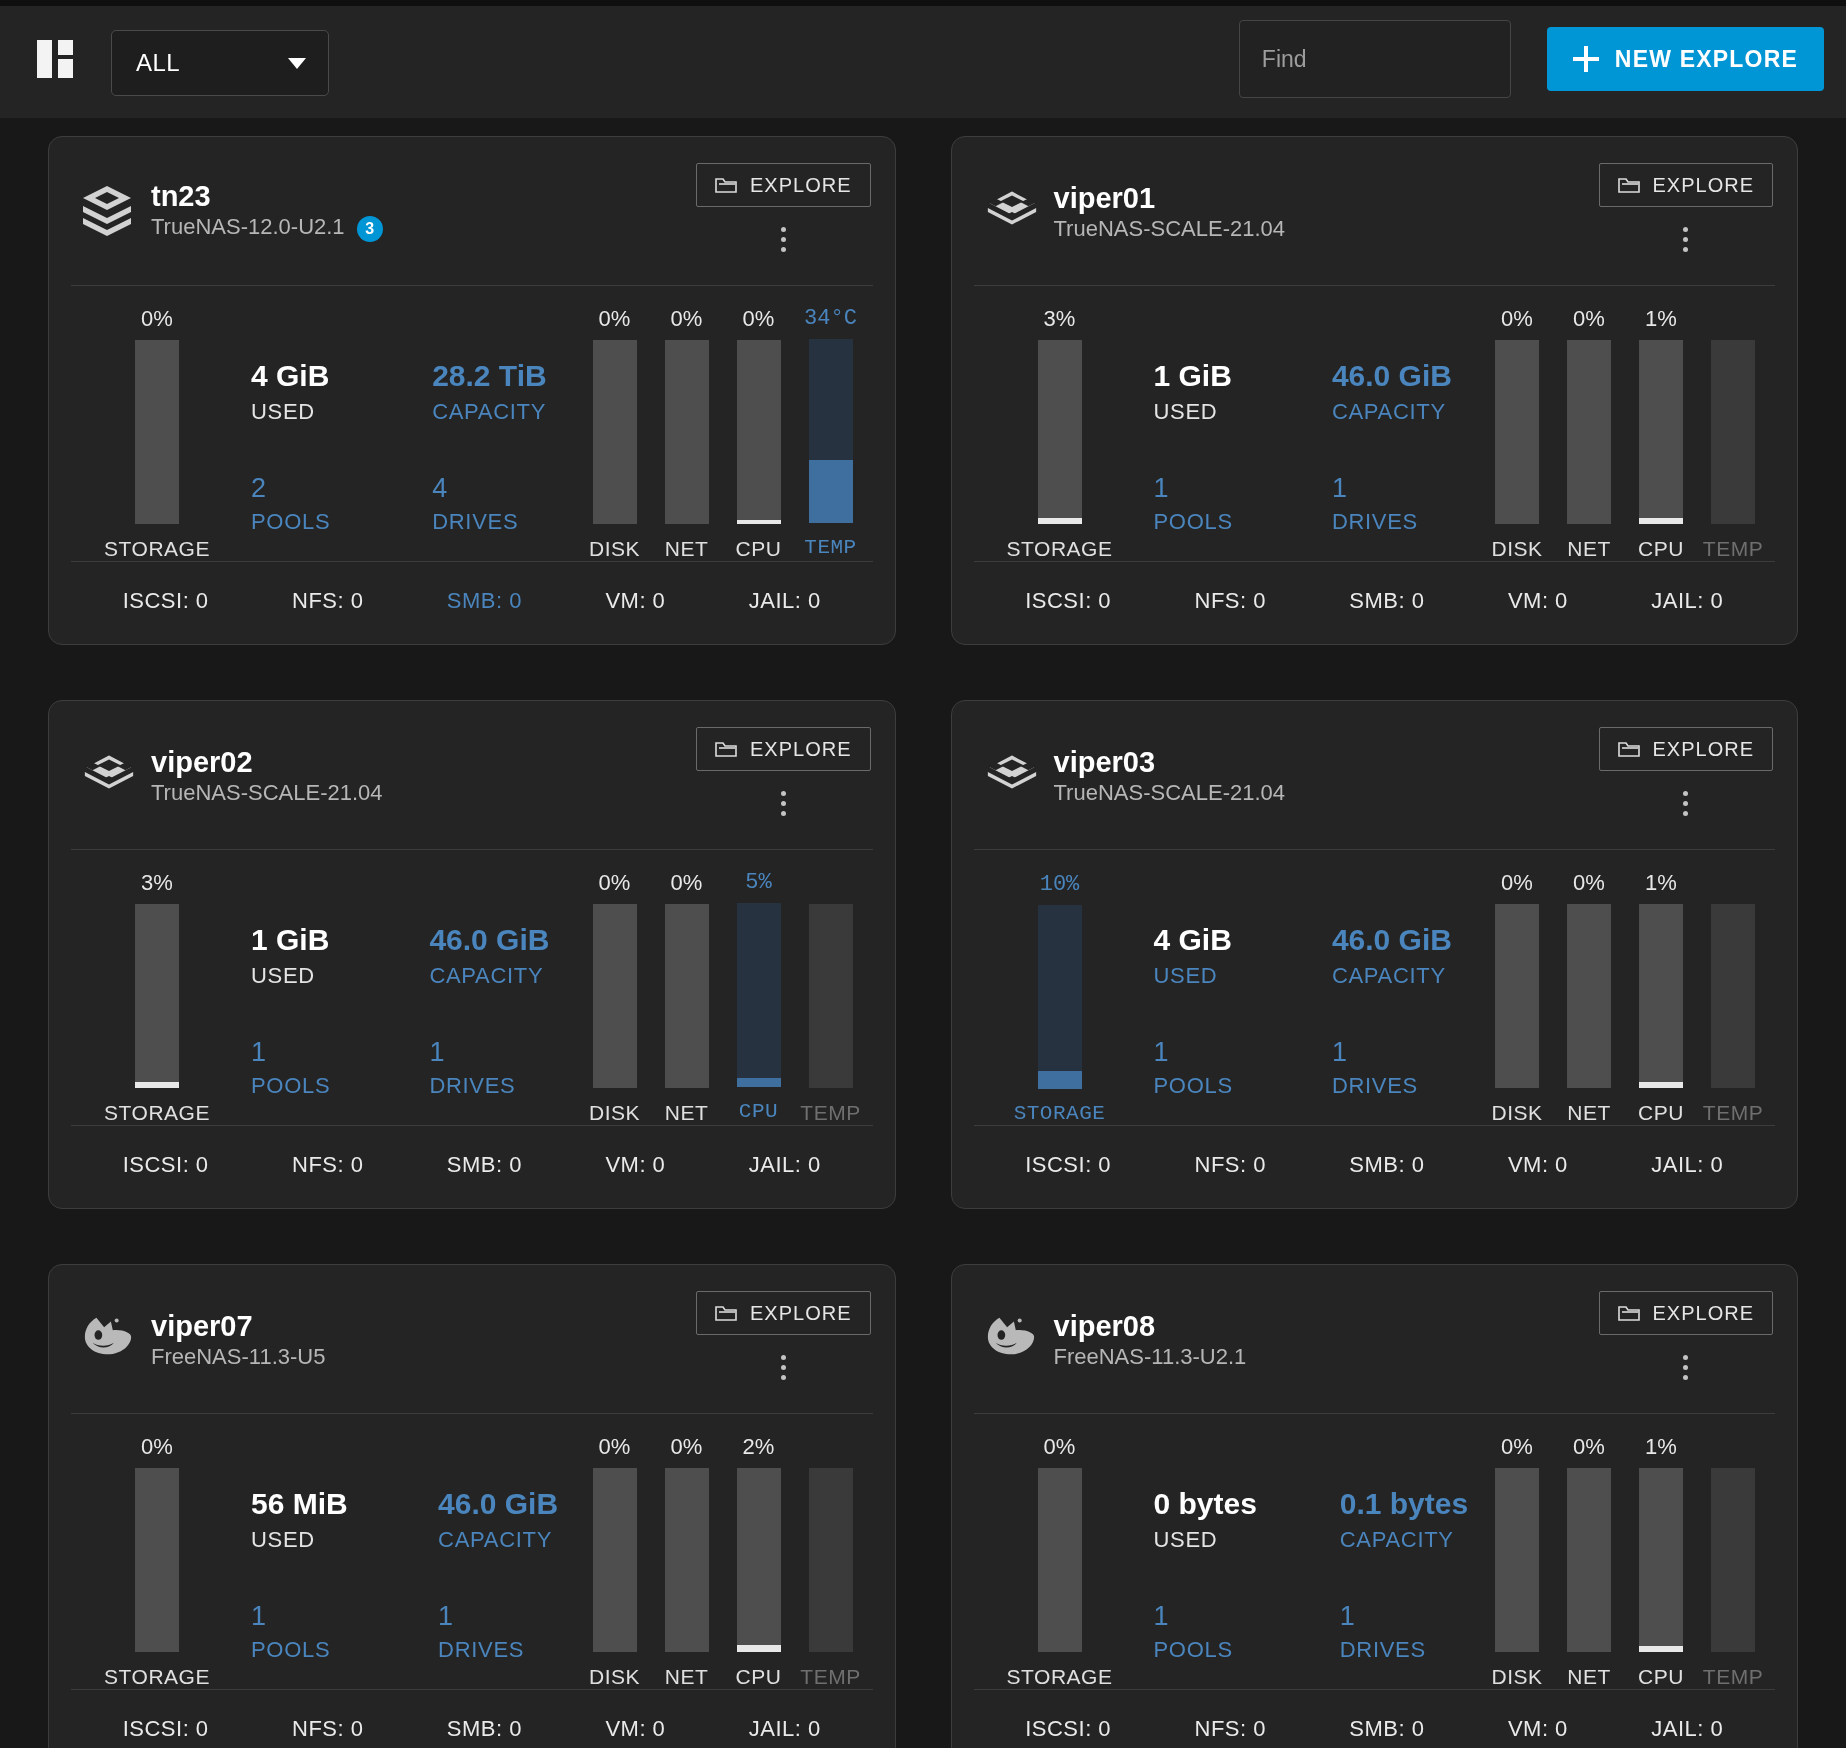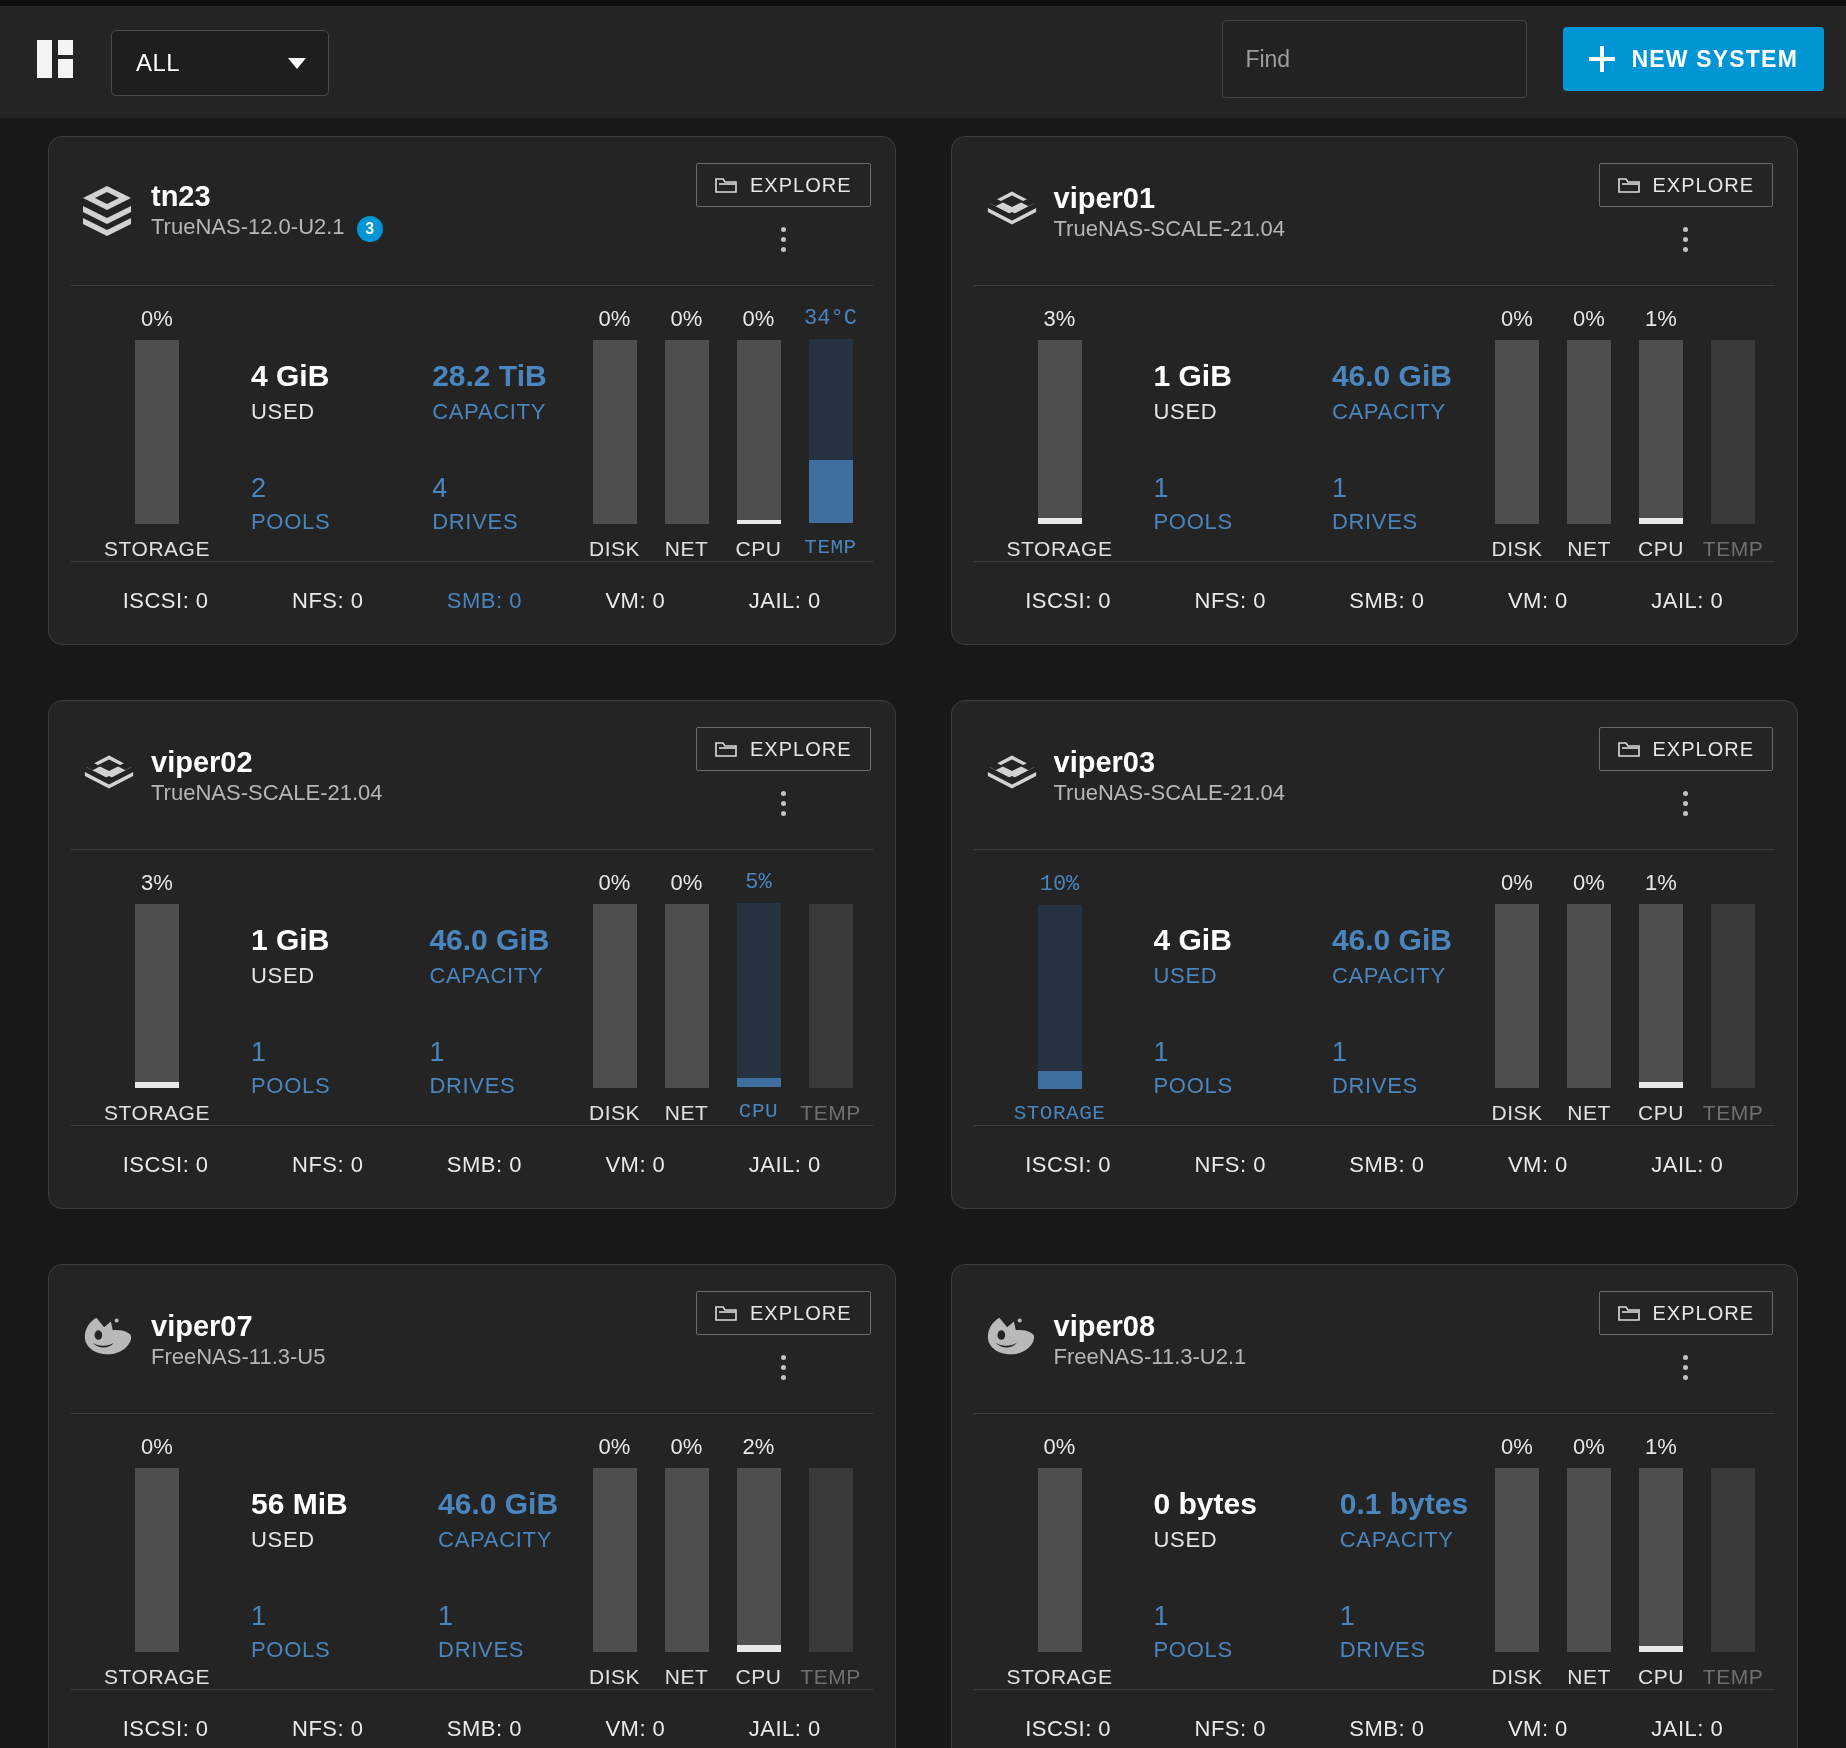--- a/index.html
+++ b/index.html
@@ -55,21 +55,21 @@
     margin-top: 8px;
   }
   .caret {
     width: 0; height: 0;
     border-left: 9px solid transparent;
     border-right: 9px solid transparent;
     border-top: 11px solid #ffffff;
   }
   .spacer { flex: 1; }
   .find-box {
-    width: 305px; height: 78px;
+    width: 272px; height: 78px;
     background: #222222;
     border: 1px solid #454545;
     border-radius: 4px;
     color: #9d9d9d;
     font-size: 23px;
     padding: 0 22px;
     outline: none;
     font-family: "Liberation Sans", sans-serif;
   }
   .find-box::placeholder { color: #9d9d9d; }
@@ -236,21 +236,21 @@
     <span>ALL</span>
     <span class="caret"></span>
   </div>
 
   <div class="spacer"></div>
 
   <input class="find-box" type="text" placeholder="Find" style="">
 
   <button class="new-system-btn">
     <span class="plus-ic"></span>
-    <span>NEW SYSTEM</span>
+    <span>NEW EXPLORE</span>
   </button>
 </div>
 
 <div class="cards" id="grid">
   <div class="card">
     <div class="card-head">
       <div class="os-icon"><svg viewBox="0 0 52 56" width="52" height="56">
       <g fill="#d2d2d2">
         <path d="M26 2 L50 14 L26 26 L2 14 Z"></path>
         <path d="M26 8 L38 14 L26 20 L14 14 Z" fill="#242424"></path>

